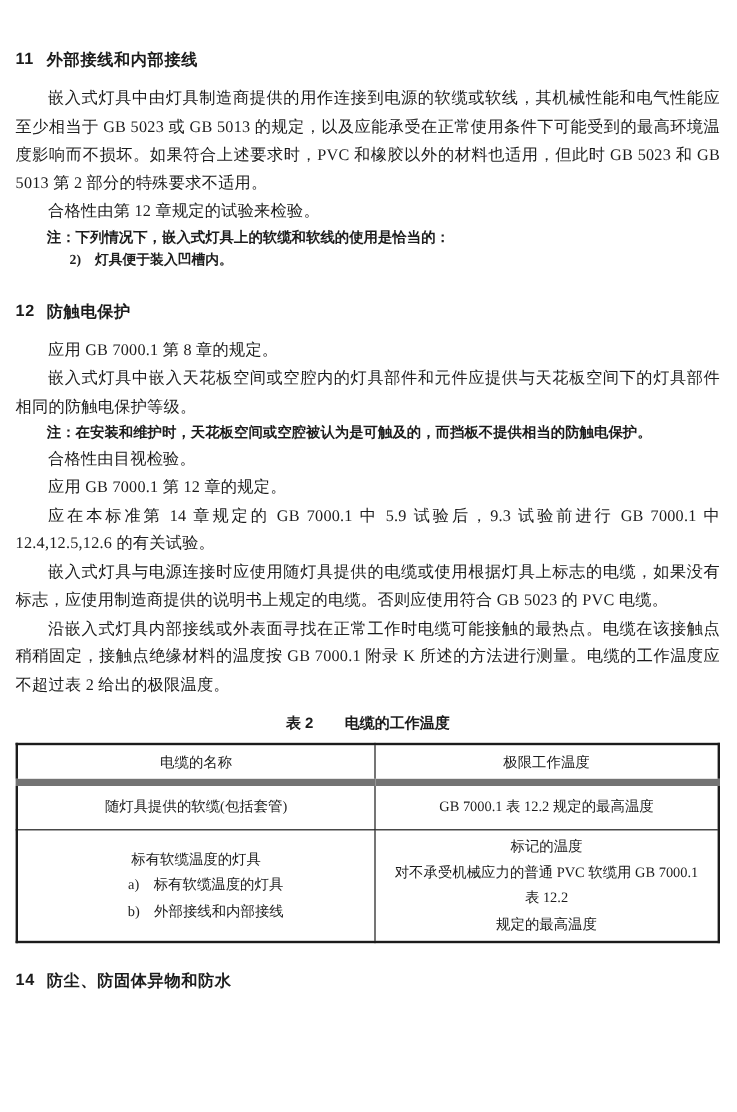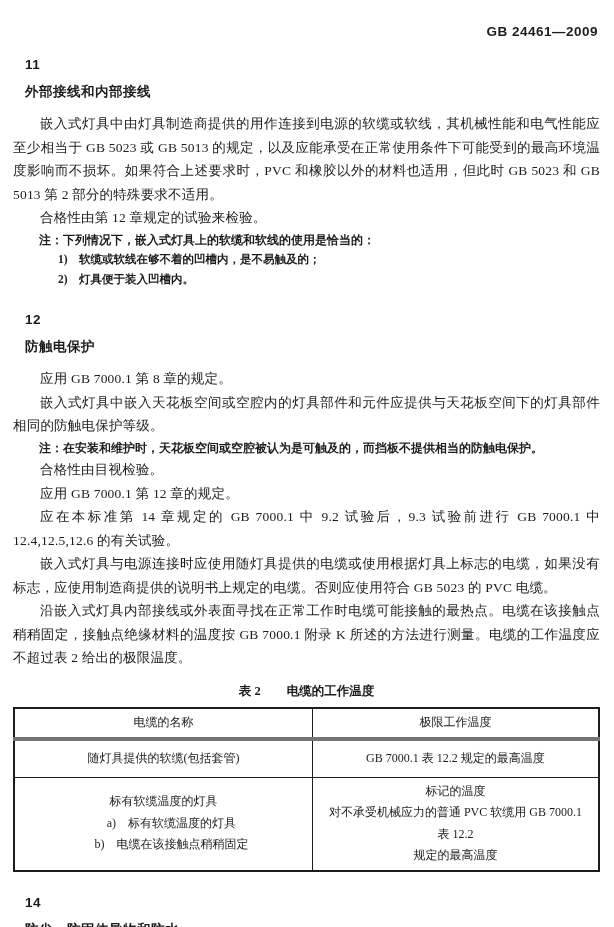--- a/index.html
+++ b/index.html
@@ -24,23 +24,22 @@
     font-size: 13.5px;
     letter-spacing: 0.5px;
     margin: 0 2px 18px 0;
   }
   
   .sec-heading {
     display: flex;
     font-family: "Liberation Sans", "DejaVu Sans", sans-serif;
     font-weight: bold;
     font-size: 13.5px;
-    margin: 23px 0 11px 12px;
+    margin: 23px 0 11px 0;
     letter-spacing: 0.5px;
-    flex-direction: column;
   }
   .sec-heading .sec-num { width: 26px; flex: 0 0 26px; }
   .sec-heading.first { margin-top: 17px; }
   
   .para {
     font-size: 13.5px;
     line-height: 23.5px;
     margin: 0;
     text-indent: 2em;
     text-align: justify;
@@ -63,79 +62,77 @@
     font-weight: bold;
   }
   
   .tbl-caption {
     text-align: center;
     font-family: "Liberation Sans", "DejaVu Sans", sans-serif;
     font-weight: bold;
     font-size: 12.5px;
     margin: 13px 0 7px 0;
   }
-  .tbl-caption .cap-label { margin-right: 26px; font-family: Liberation Serif, serif; }
+  .tbl-caption .cap-label { margin-right: 26px; }
   table.cable-table {
     width: 100%;
     border-collapse: collapse;
     table-layout: fixed;
     font-size: 12px;
     border: 2px solid #1c1c1c;
   }
   table.cable-table th, table.cable-table td {
     border: 1px solid #1c1c1c;
     padding: 3px 10px;
     vertical-align: middle;
     font-weight: normal;
   }
   table.cable-table th {
     text-align: center;
     height: 22px;
-    border-bottom: 4px solid #737373;
+    border-bottom: 6px solid #737373;
   }
   table.cable-table td { text-align: center; }
   table.cable-table .col-name  { width: 51%; }
   table.cable-table .col-limit { width: 49%; }
   td .cell-line { line-height: 21.5px; }
   td .cell-line.sub { padding-left: 16px; }
   .row-single td { height: 30px; }
 </style>
 </head>
 <body>
 
 <div class="page">
 
-  <div class="doc-header">GB 24461—2009</div>
 
   <section>
     <div class="sec-heading first">
       <span class="sec-num">11</span>
       <span class="sec-title">外部接线和内部接线</span>
     </div>
     <p class="para">嵌入式灯具中由灯具制造商提供的用作连接到电源的软缆或软线，其机械性能和电气性能应至少相当于 GB 5023 或 GB 5013 的规定，以及应能承受在正常使用条件下可能受到的最高环境温度影响而不损坏。如果符合上述要求时，PVC 和橡胶以外的材料也适用，但此时 GB 5023 和 GB 5013 第 2 部分的特殊要求不适用。</p>
     <p class="para">合格性由第 12 章规定的试验来检验。</p>
     <p class="note">注：下列情况下，嵌入式灯具上的软缆和软线的使用是恰当的：</p>
-    <p class="note-item">1)　软缆或软线在够不着的凹槽内，是不易触及的；</p>
     <p class="note-item">2)　灯具便于装入凹槽内。</p>
   </section>
 
   <section>
     <div class="sec-heading">
       <span class="sec-num">12</span>
       <span class="sec-title">防触电保护</span>
     </div>
     <p class="para">应用 GB 7000.1 第 8 章的规定。</p>
     <p class="para">嵌入式灯具中嵌入天花板空间或空腔内的灯具部件和元件应提供与天花板空间下的灯具部件相同的防触电保护等级。</p>
     <p class="note">注：在安装和维护时，天花板空间或空腔被认为是可触及的，而挡板不提供相当的防触电保护。</p>
     <p class="para">合格性由目视检验。</p>
   </section>
 
   <section>
     <p class="para">应用 GB 7000.1 第 12 章的规定。</p>
-    <p class="para">应在本标准第 14 章规定的 GB 7000.1 中 9.2 试验后，9.3 试验前进行 GB 7000.1 中 12.4,12.5,12.6 的有关试验。</p>
+    <p class="para">应在本标准第 14 章规定的 GB 7000.1 中 5.9 试验后，9.3 试验前进行 GB 7000.1 中 12.4,12.5,12.6 的有关试验。</p>
     <p class="para">嵌入式灯具与电源连接时应使用随灯具提供的电缆或使用根据灯具上标志的电缆，如果没有标志，应使用制造商提供的说明书上规定的电缆。否则应使用符合 GB 5023 的 PVC 电缆。</p>
     <p class="para">沿嵌入式灯具内部接线或外表面寻找在正常工作时电缆可能接触的最热点。电缆在该接触点稍稍固定，接触点绝缘材料的温度按 GB 7000.1 附录 K 所述的方法进行测量。电缆的工作温度应不超过表 2 给出的极限温度。</p>
 
     <div class="tbl-caption">
       <span class="cap-label">表 2</span><span>电缆的工作温度</span>
     </div>
 
     <table class="cable-table">
       <colgroup>
           <col class="col-name">
@@ -153,21 +150,21 @@
             <div class="cell-line">随灯具提供的软缆(包括套管)</div>
           </td>
           <td>
             <div class="cell-line">GB 7000.1 表 12.2 规定的最高温度</div>
           </td>
         </tr>
         <tr>
           <td>
             <div class="cell-line">标有软缆温度的灯具</div>
             <div class="cell-line sub">a)　标有软缆温度的灯具</div>
-            <div class="cell-line sub">b)　电缆在该接触点稍稍固定</div>
+            <div class="cell-line sub">b)　外部接线和内部接线</div>
           </td>
           <td>
             <div class="cell-line">标记的温度</div>
             <div class="cell-line">对不承受机械应力的普通 PVC 软缆用 GB 7000.1 表 12.2</div>
             <div class="cell-line">规定的最高温度</div>
           </td>
         </tr>
       </tbody>
     </table>
   </section>

